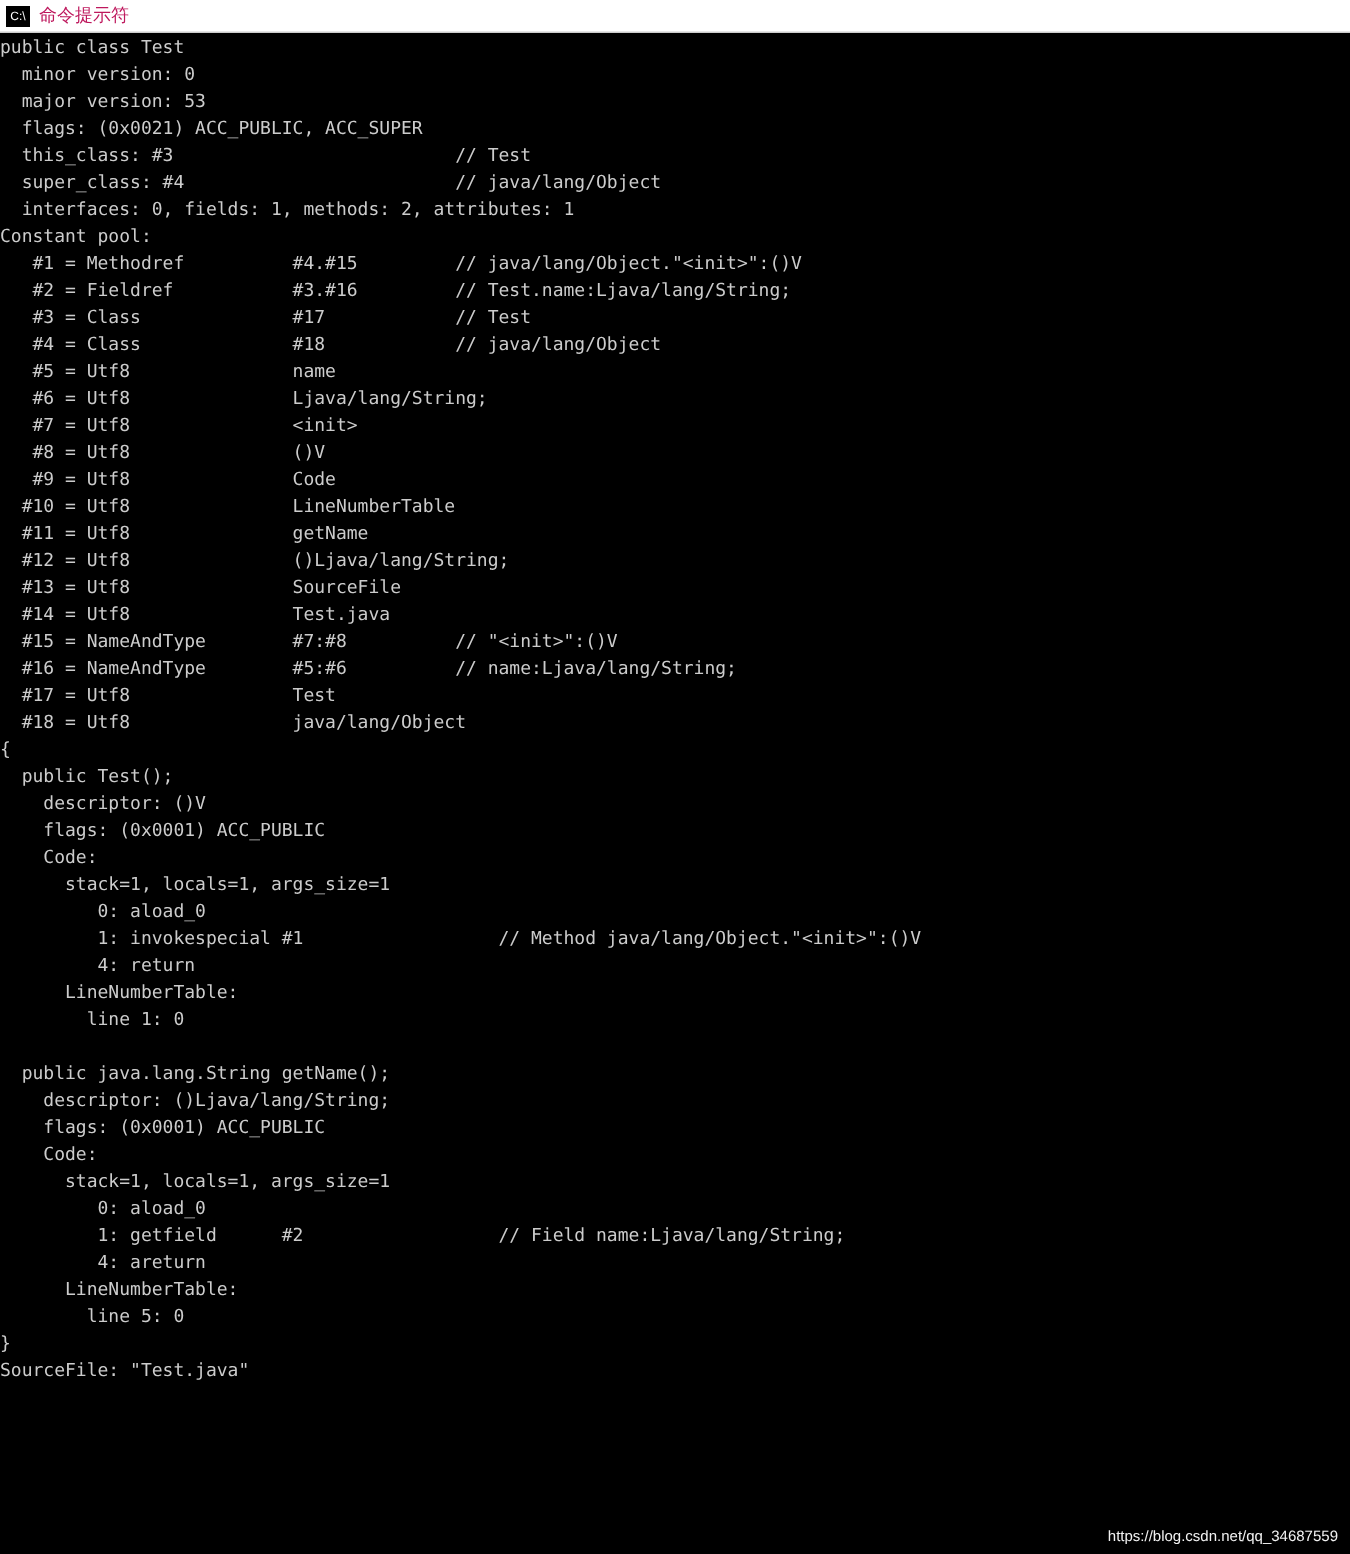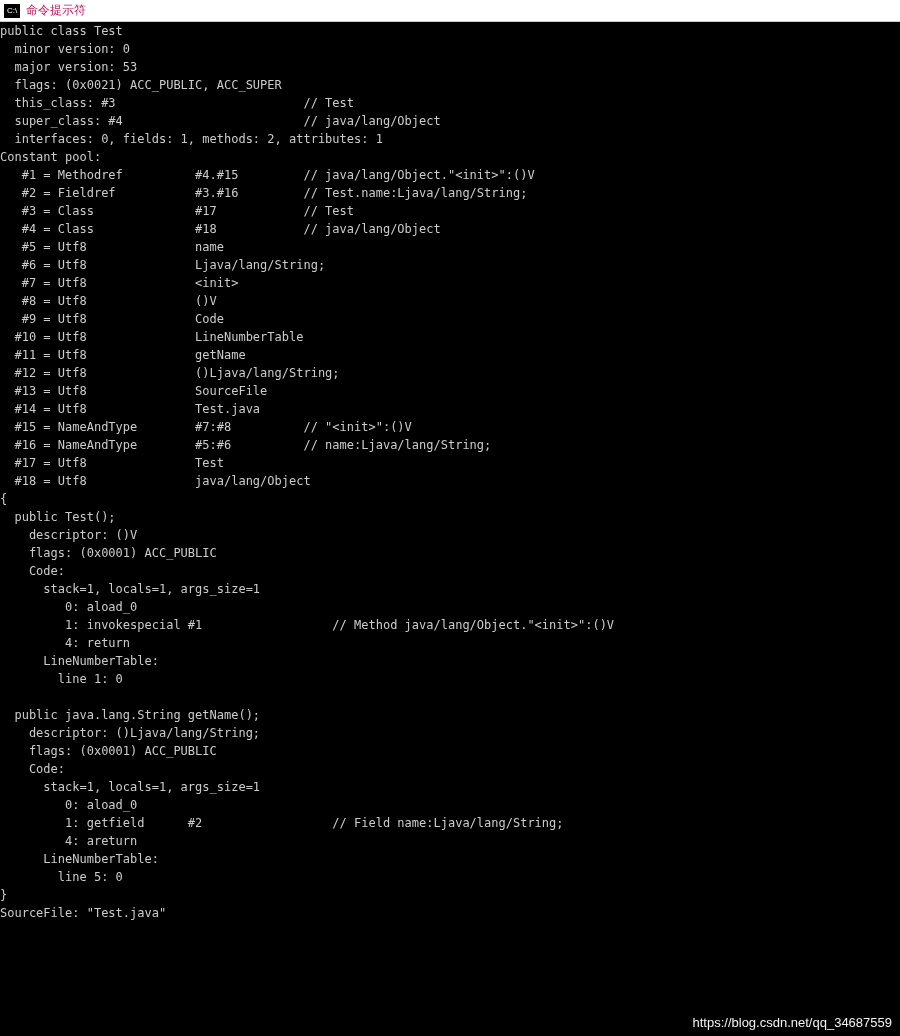--- a/index.html
+++ b/index.html
@@ -44,21 +44,21 @@
       padding: 0;
       white-space: pre;
       font-family: "NSimSun", "SimSun", "Consolas", monospace;
       letter-spacing: 0;
     }
     .watermark {
       position: absolute;
       bottom: 6px;
       right: 8px;
       color: #fff;
-      font-size: 13px;
+      font-size: 10px;
       font-family: "Microsoft YaHei", Arial, sans-serif;
       opacity: 0.95;
       text-align: right;
     }
   </style>
 </head>
 <body>
 
 <div class="titlebar">
   <span class="titlebar-icon">C:\</span>

